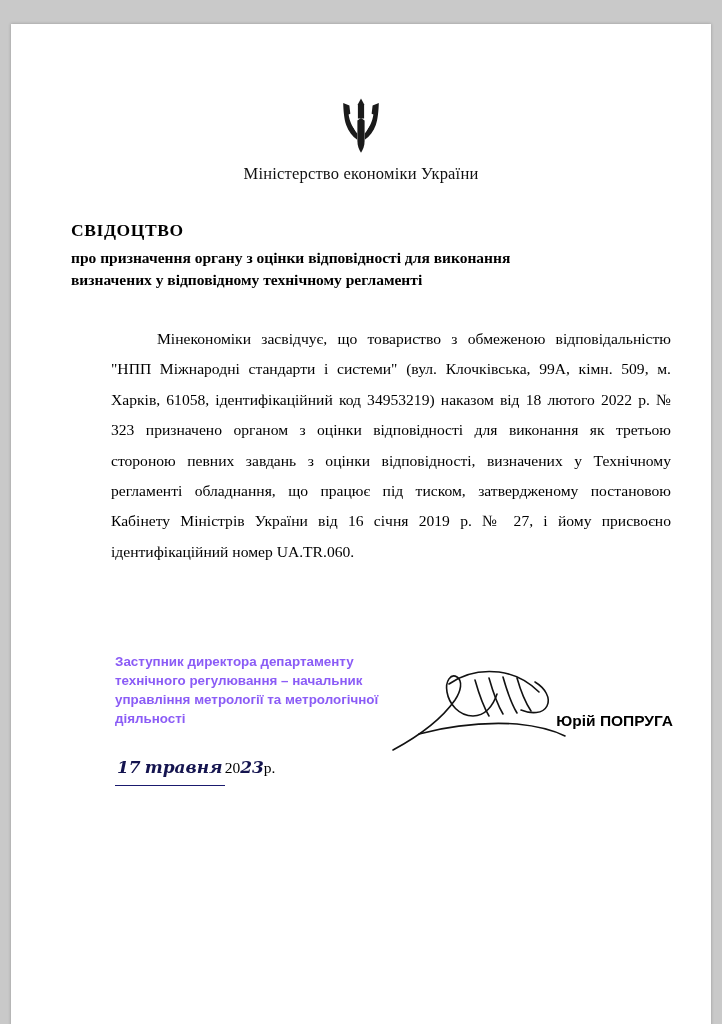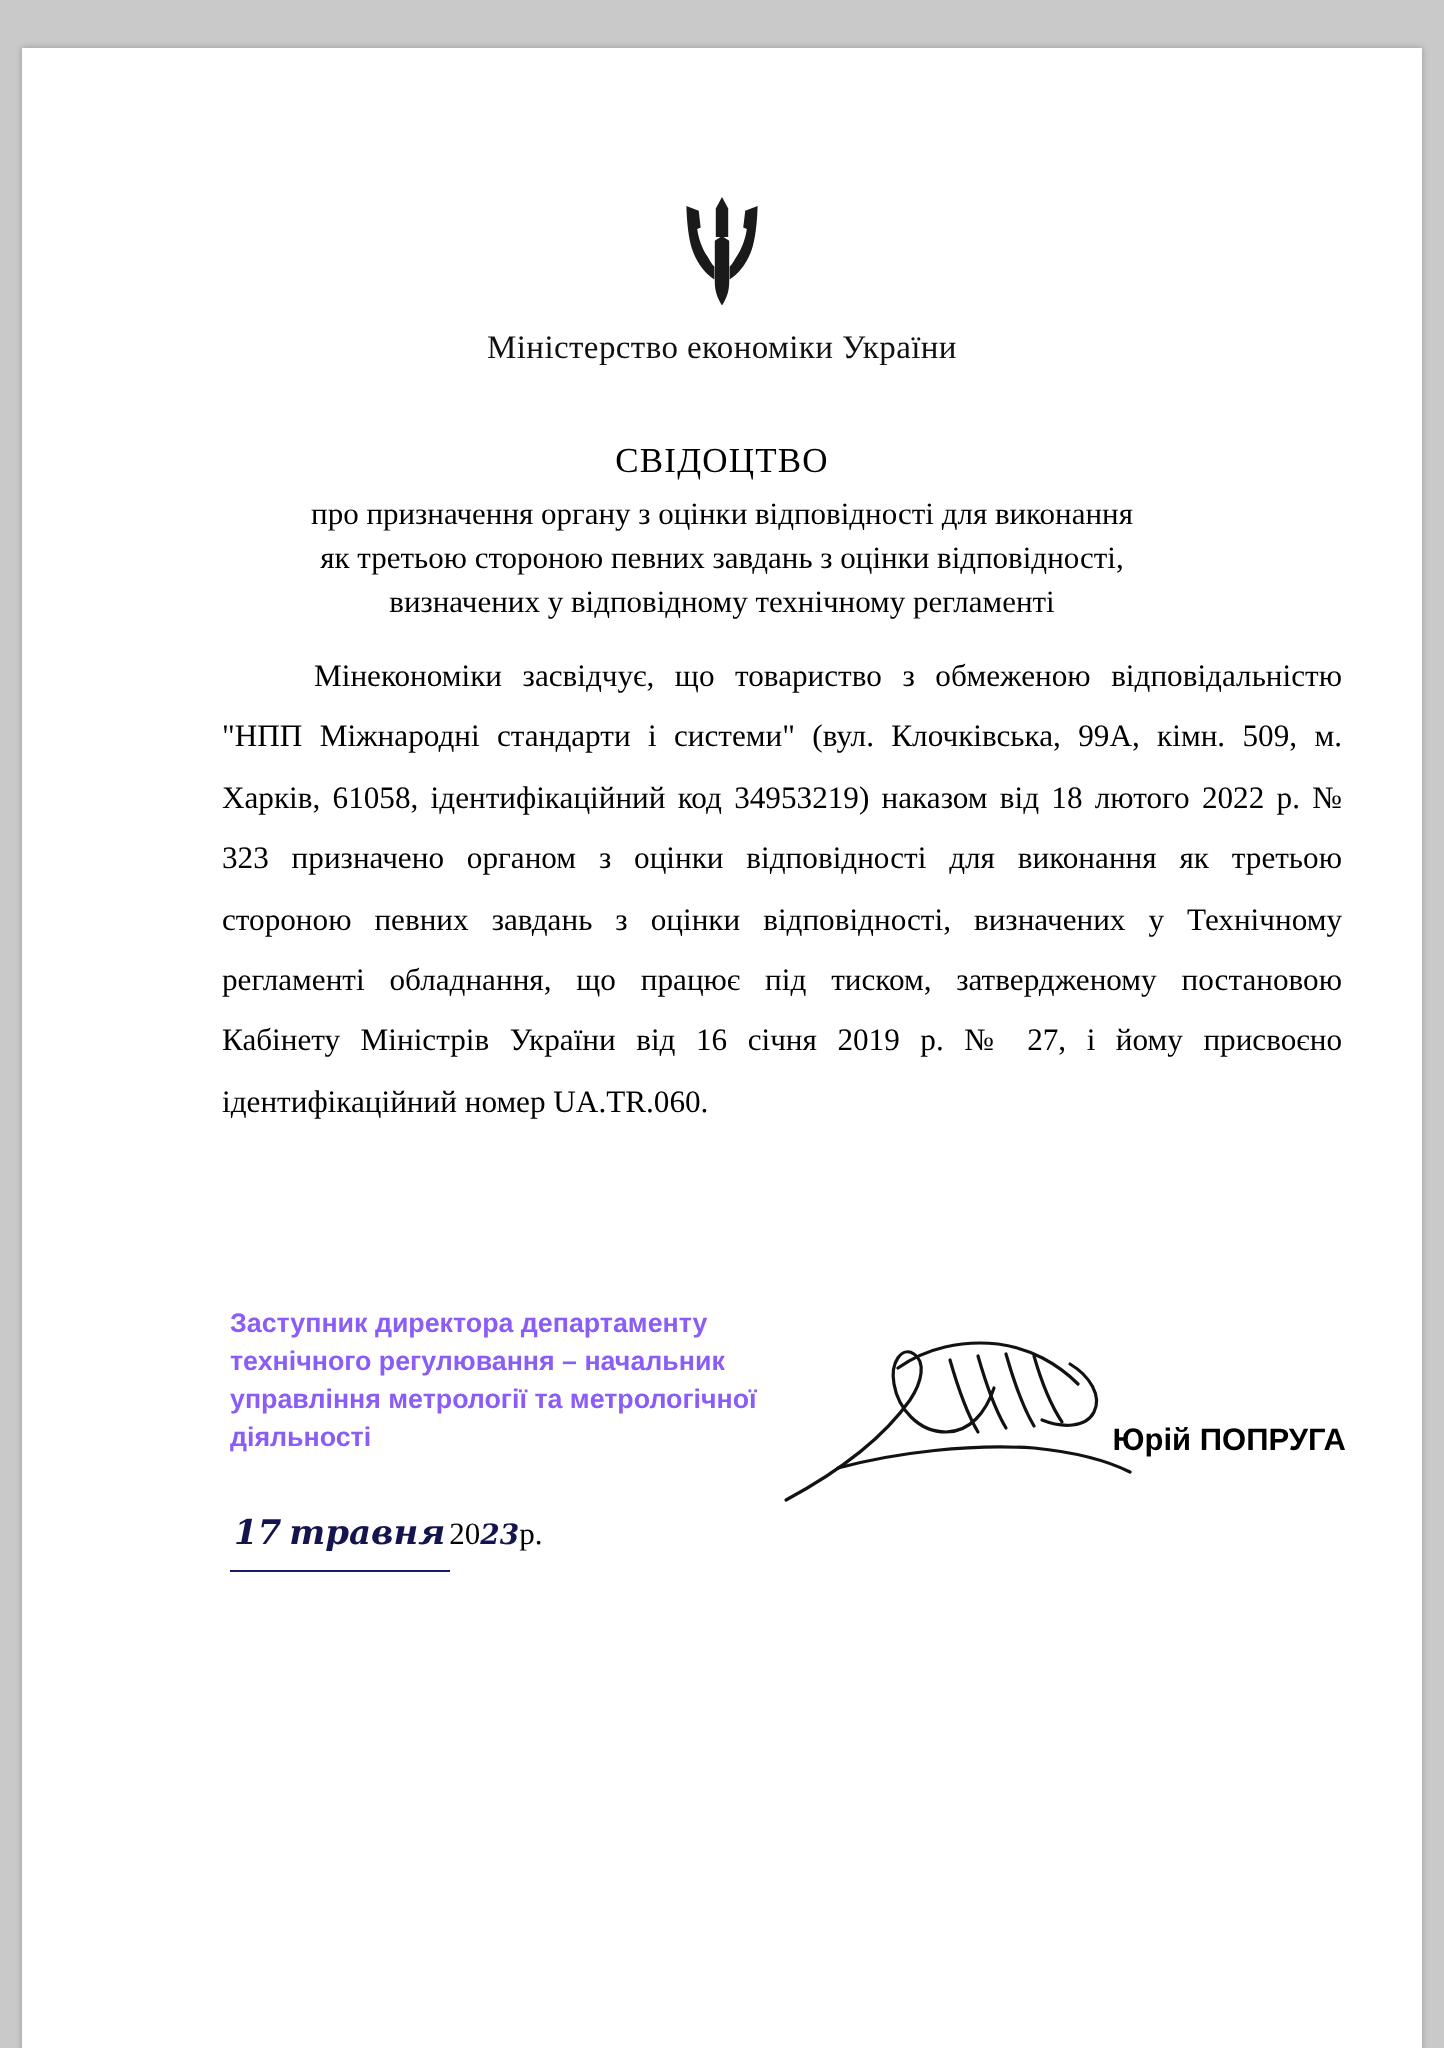--- a/index.html
+++ b/index.html
@@ -51,22 +51,22 @@
     letter-spacing: 0.2px;
     color: #111;
   }
 
   
   .title-block {
     position: absolute;
     left: 60px;
     right: 60px;
     top: 196px;
-    text-align: center;
-    font-weight: normal;
+    text-align: left;
+    font-weight: bold;
     color: #000;
   }
   .title-main {
     font-size: 17.5px;
     letter-spacing: 0.6px;
     margin-bottom: 6px;
   }
   .title-sub {
     font-size: 15.5px;
     line-height: 1.42;
@@ -137,21 +137,21 @@
     color: #14144f;
   }
   .date-hand.num {
     border-bottom: 1.4px solid #1a1a6e;
   }
   .date-plain { font-size: 15.5px; }
   .date-year-hand {
     font-family: "DejaVu Serif", serif;
     font-style: italic;
     font-weight: bold;
-    font-size: 14px;
+    font-size: 17px;
     color: #14144f;
   }
 </style>
 </head>
 <body>
 
 <div class="page">
   <div class="content">
 
     <div class="emblem">
@@ -166,21 +166,20 @@
         </g>
       </svg>
     </div>
 
     <div class="ministry">Міністерство економіки України</div>
 
     <div class="title-block">
       <div class="title-main">СВІДОЦТВО</div>
       <div class="title-sub">
         <div>про призначення органу з оцінки відповідності для виконання</div>
-        <div>як третьою стороною певних завдань з оцінки відповідності,</div>
         <div>визначених у відповідному технічному регламенті</div>
       </div>
     </div>
 
     <div class="body-text">
       <p>Мінекономіки засвідчує, що товариство з обмеженою відповідальністю "НПП Міжнародні стандарти і системи" (вул. Клочківська, 99А, кімн. 509, м. Харків, 61058, ідентифікаційний код 34953219) наказом від 18 лютого 2022 р. № 323 призначено органом з оцінки відповідності для виконання як третьою стороною певних завдань з оцінки відповідності, визначених у Технічному регламенті обладнання, що працює під тиском, затвердженому постановою Кабінету Міністрів України від 16 січня 2019 р. № 27, і йому присвоєно ідентифікаційний номер UA.TR.060.</p>
     </div>
 
     <div class="sig-block">
       <div>Заступник директора департаменту</div>

